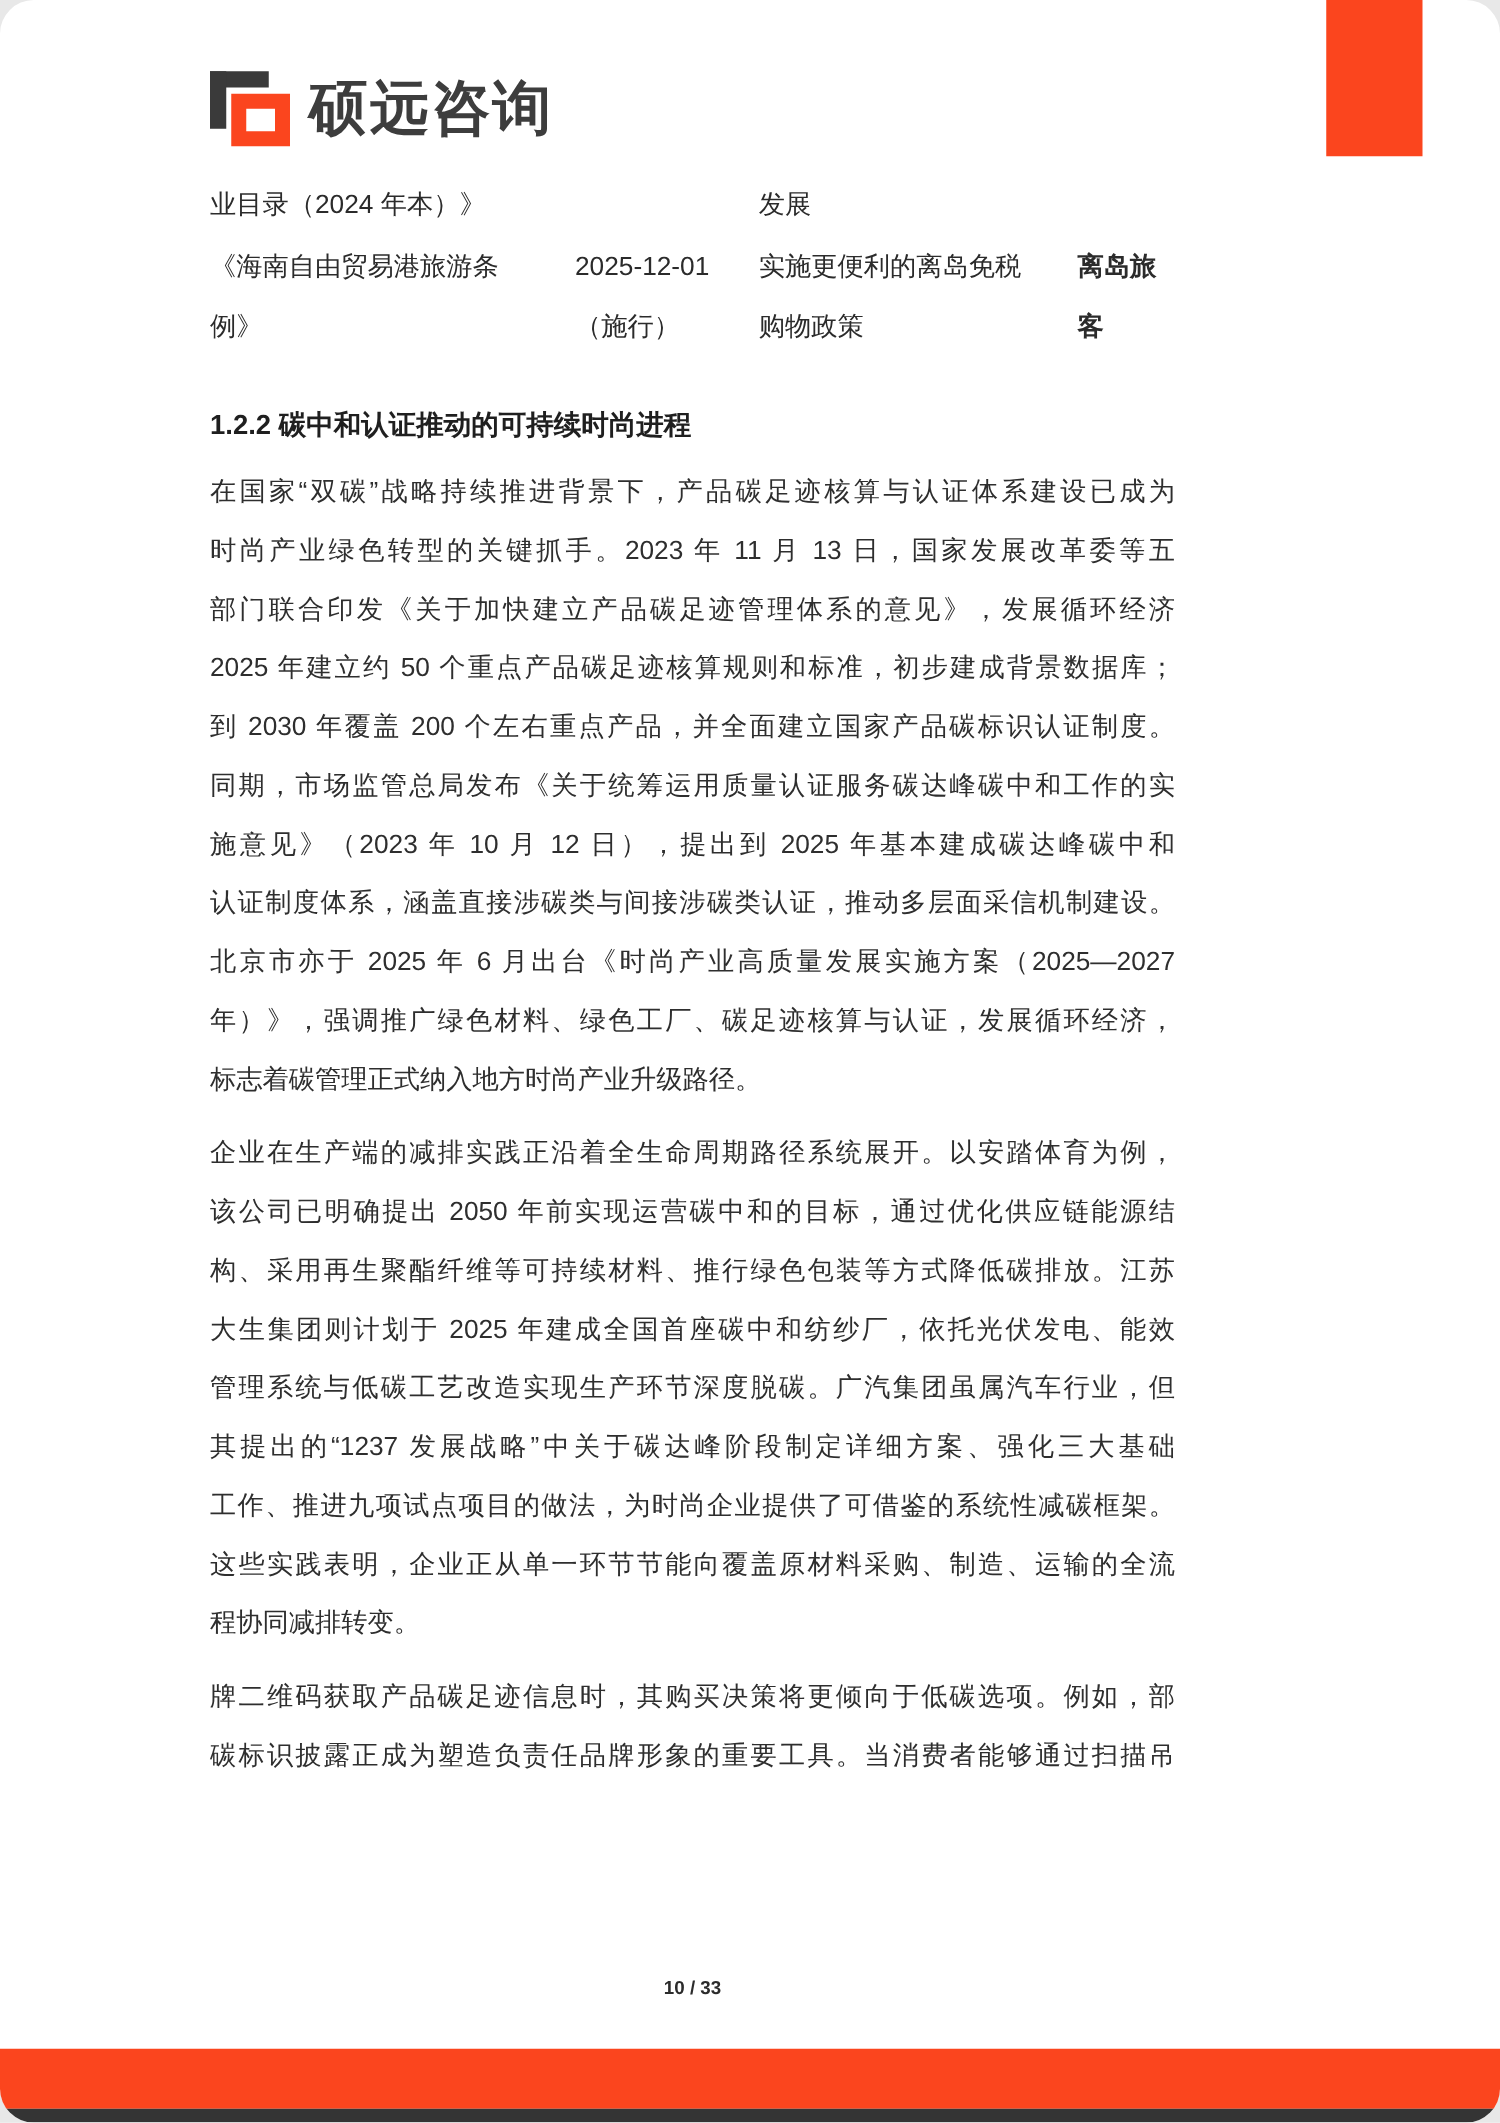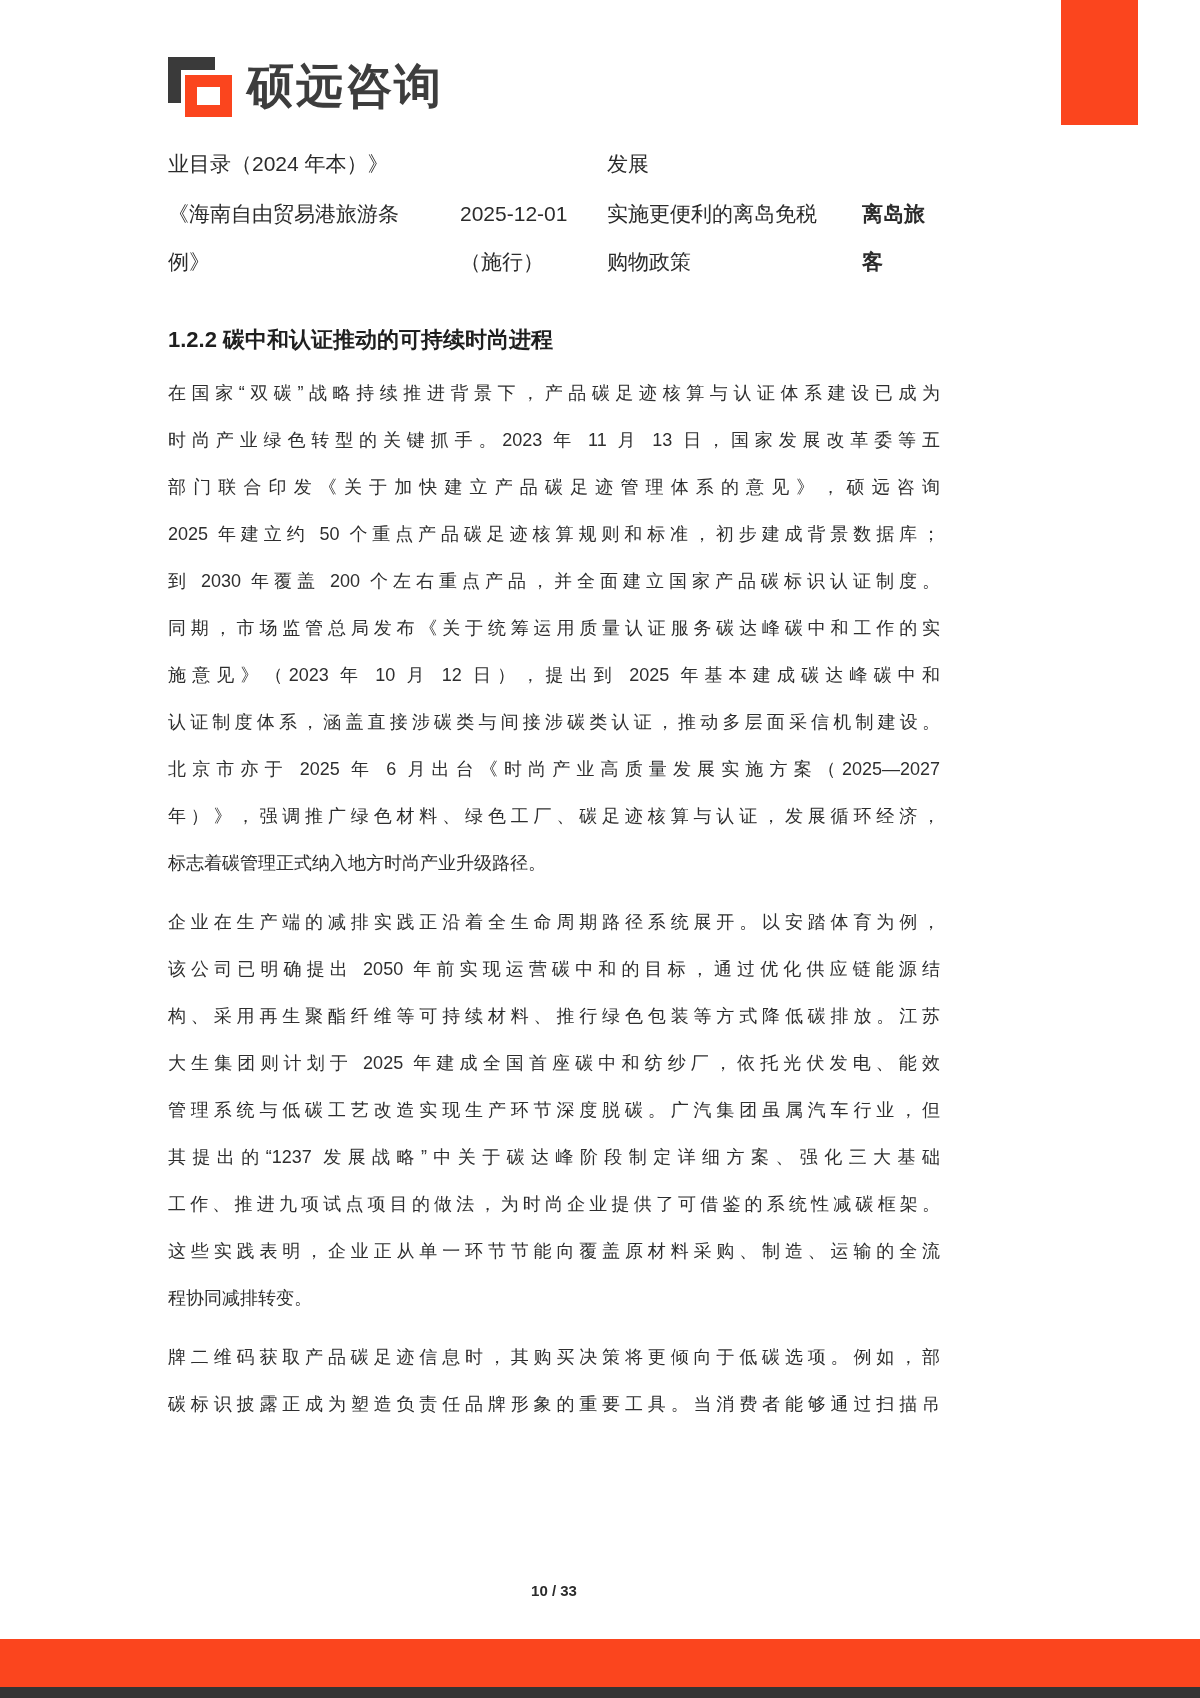--- a/index.html
+++ b/index.html
@@ -5,20 +5,21 @@
   * { margin:0; padding:0; box-sizing:border-box; }
   html,body { background:#e8e8e8; }
   .page {
     position:relative;
     width:1200px; height:1698px;
     margin:0 auto;
     background:#ffffff;
     overflow:hidden;
     font-family:"Liberation Sans","DejaVu Sans",sans-serif;
     color:#2e2e2e;
+    border-radius:27px;
   }
 
   
   .corner-block {
     position:absolute; left:1061px; top:0;
     width:77px; height:125px;
     background:#FB451E;
   }
 
   
@@ -54,21 +55,21 @@
     font-size:22px; font-weight:700; color:#1f1f1f; white-space:nowrap;
   }
 
   
   .para { position:absolute; left:168px; width:772px; }
   .para-1 { top:370px; }
   .para-2 { top:899px; }
   .para-3 { top:1334px; }
   .pline {
     height:47px; line-height:47px;
-    font-size:18px; color:#2e2e2e;
+    font-size:21px; color:#2e2e2e;
     text-align:justify; text-align-last:justify;
     white-space:nowrap;
   }
   .pline.last { text-align-last:left; }
 
   
   .page-number {
     position:absolute; left:168px; top:1582px; width:772px;
     text-align:center; font-size:15px; font-weight:700; color:#2b2b2b;
   }
@@ -110,21 +111,21 @@
     <div class="tcell r2 c1">（施行）</div>
     <div class="tcell r2 c2">购物政策</div>
     <div class="tcell r2 c3">客</div>
   </div>
 
   <div class="sec-heading">1.2.2 碳中和认证推动的可持续时尚进程</div>
 
   <div class="para para-1">
     <div class="pline">在国家“双碳”战略持续推进背景下，产品碳足迹核算与认证体系建设已成为</div>
     <div class="pline">时尚产业绿色转型的关键抓手。2023 年 11 月 13 日，国家发展改革委等五</div>
-    <div class="pline">部门联合印发《关于加快建立产品碳足迹管理体系的意见》，硕远咨询</div>
+    <div class="pline">部门联合印发《关于加快建立产品碳足迹管理体系的意见》，发展循环经济</div>
     <div class="pline">2025 年建立约 50 个重点产品碳足迹核算规则和标准，初步建成背景数据库；</div>
     <div class="pline">到 2030 年覆盖 200 个左右重点产品，并全面建立国家产品碳标识认证制度。</div>
     <div class="pline">同期，市场监管总局发布《关于统筹运用质量认证服务碳达峰碳中和工作的实</div>
     <div class="pline">施意见》（2023 年 10 月 12 日），提出到 2025 年基本建成碳达峰碳中和</div>
     <div class="pline">认证制度体系，涵盖直接涉碳类与间接涉碳类认证，推动多层面采信机制建设。</div>
     <div class="pline">北京市亦于 2025 年 6 月出台《时尚产业高质量发展实施方案（2025—2027</div>
     <div class="pline">年）》，强调推广绿色材料、绿色工厂、碳足迹核算与认证，发展循环经济，</div>
     <div class="pline last">标志着碳管理正式纳入地方时尚产业升级路径。</div>
   </div>
 

